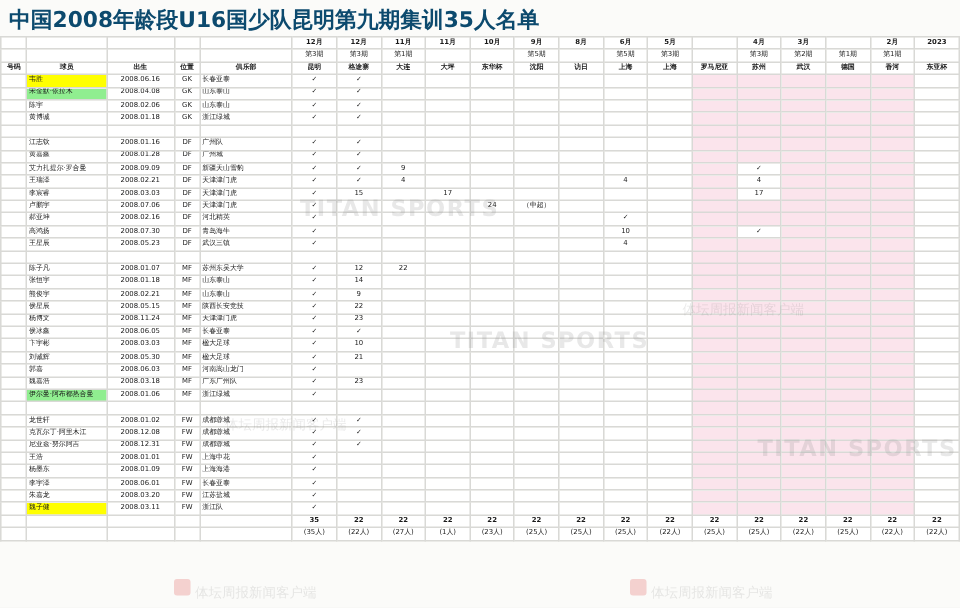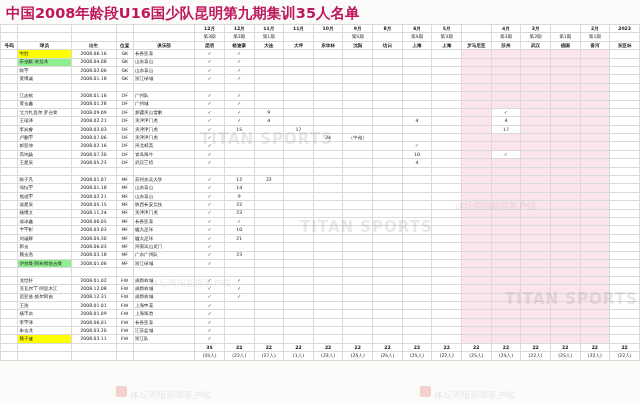--- a/index.html
+++ b/index.html
@@ -1,19 +1,19 @@
 <!DOCTYPE html>
 <html><head>
 <meta charset="utf-8">
 <style>
   html,body{margin:0;padding:0;background:#f2f2f0;}
   body{width:640px;height:405px;overflow:hidden;font-family:"DejaVu Sans","Liberation Sans",sans-serif;}
   #page{position:relative;width:640px;height:405px;background:#fbfbf9;}
   .title{
-    position:absolute;left:6px;top:4px;font-size:14.5px;font-weight:bold;color:#be185d;
+    position:absolute;left:6px;top:4px;font-size:14.5px;font-weight:bold;color:#0c4a6e;
     letter-spacing:0px;white-space:nowrap;
   }
   table{border-collapse:collapse;table-layout:fixed;}
   #grid{position:absolute;left:0;top:24px;width:640px;}
   #grid td,#grid th{
     font-size:4.6px;line-height:5.6px;color:#1a1a1a;
     border:0.4px solid #d9d9d6;padding:0 1px;overflow:hidden;white-space:nowrap;
     background:#fff;height:7.4px;
   }
   .hdr-row1 td{font-size:5.4px;font-weight:bold;text-align:center;background:#fafaf8;height:9px;}

